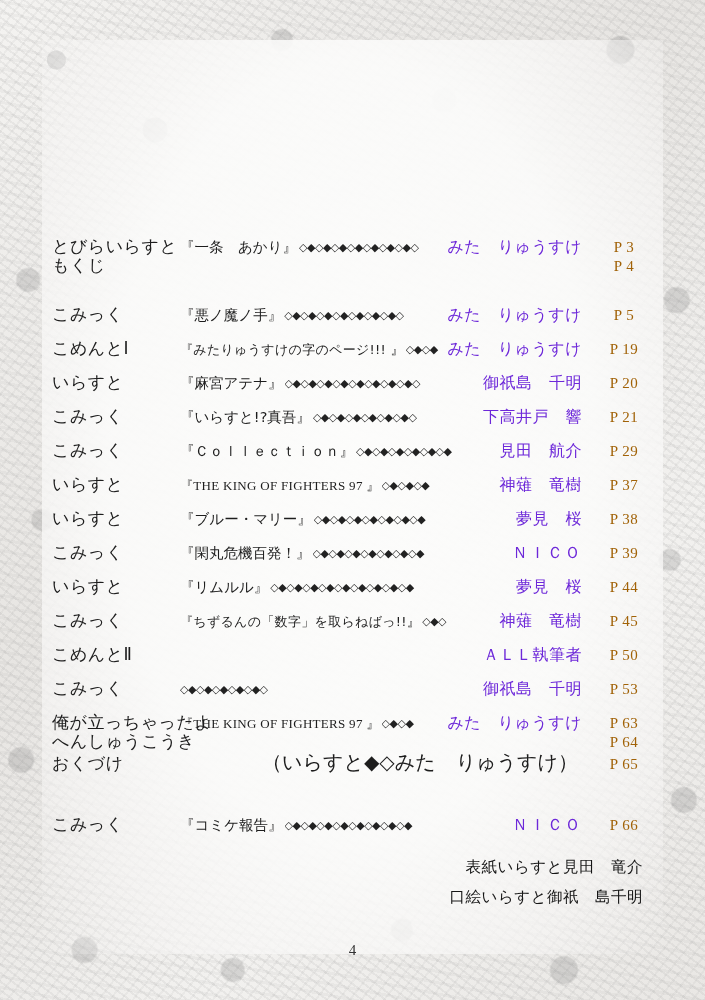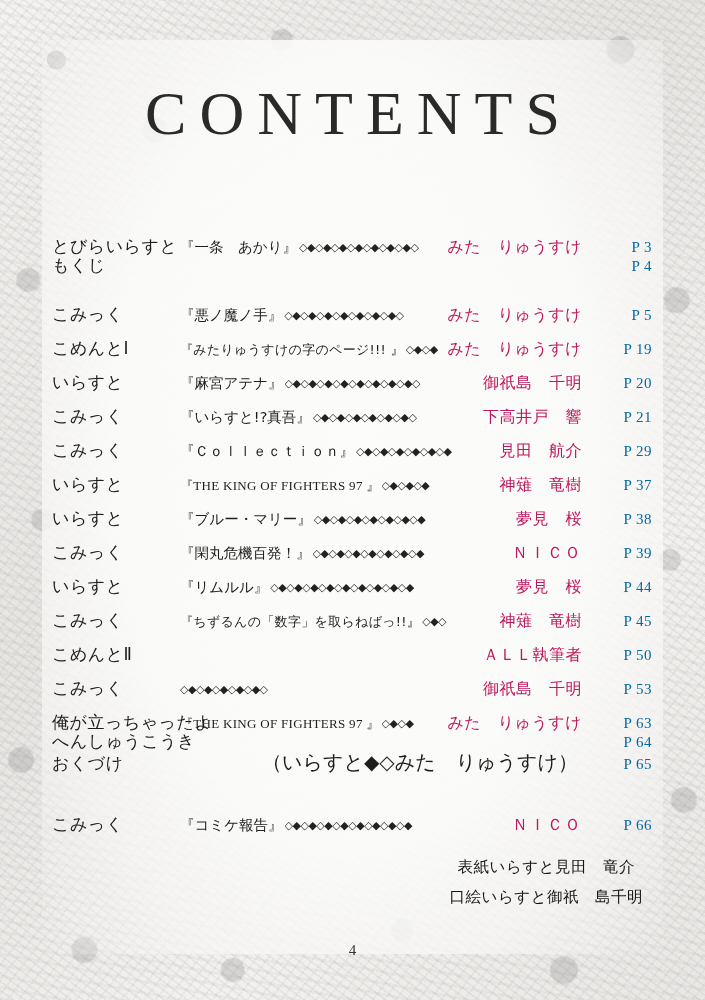--- a/index.html
+++ b/index.html
@@ -130,53 +130,53 @@
     transform: translateY(-1px);
   }
 
   .author {
     flex: 0 0 auto;
     text-align: right;
     padding-left: 2px;
     font-family: "DejaVu Sans", sans-serif;
     font-size: 16px;
     letter-spacing: 0.5px;
-    color: #be185d;
+    color: #6d28d9;
     margin-top: 32px;
   }
   .author.latin {
     font-family: Liberation Mono, monospace;
     font-size: 16px;
     letter-spacing: 1.5px;
   }
 
   .c-page {
     width: 56px;
     flex: 0 0 56px;
-    text-align: right;
+    text-align: center;
     padding-left: 14px;
     font-family: "Liberation Serif", serif;
     font-size: 15px;
     letter-spacing: 0.5px;
-    color: #0369a1;
+    color: #a16207;
   }
 
   .note-parenthetical {
     flex: 1 1 auto;
     text-align: right;
     padding-right: 4px;
     font-family: "DejaVu Sans", sans-serif;
     font-size: 20px;
   }
 
   .credits {
     position: absolute;
     right: 62px;
     top: 852px;
-    text-align: center;
+    text-align: right;
     font-family: "DejaVu Sans", sans-serif;
     font-size: 15.5px;
     line-height: 30px;
     letter-spacing: 0.5px;
     color: #161616;
   }
 
   .folio {
     position: absolute;
     left: 0;
@@ -188,21 +188,20 @@
     color: #333;
   }
 </style>
 </head>
 <body>
 
 <div class="paper"></div>
 
 <div class="page">
 
-  <div class="title">CONTENTS</div>
 
   <div class="toc">
 
     <div class="row">
       <div class="c-kind">とびらいらすと</div>
       <div class="c-mid">
         <span class="work">『一条　あかり』</span>
         <span class="dots">◇◆◇◆◇◆◇◆◇◆◇◆◇◆◇</span>
         <span class="author">みた　りゅうすけ</span>
       </div>

